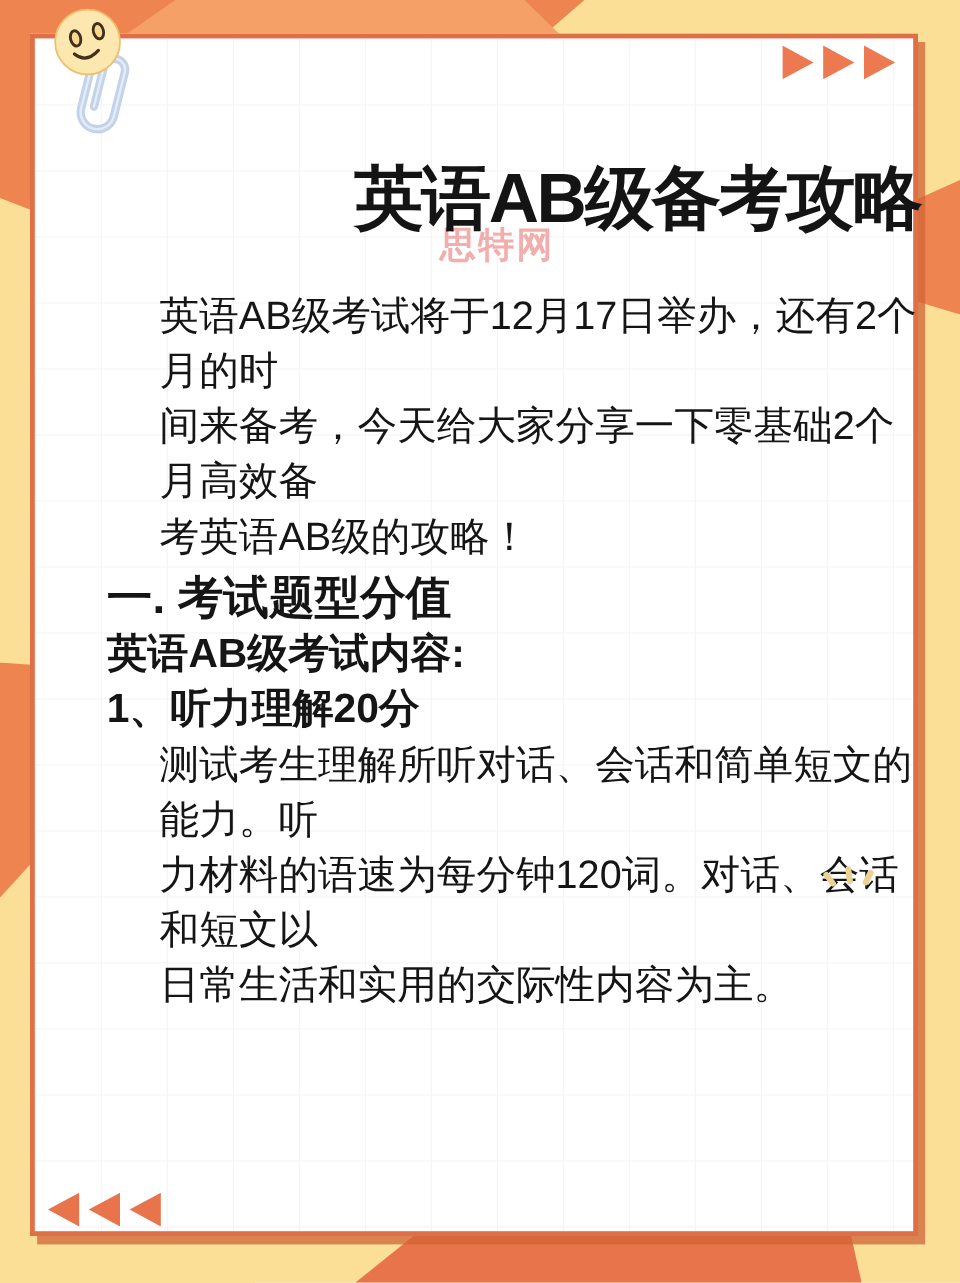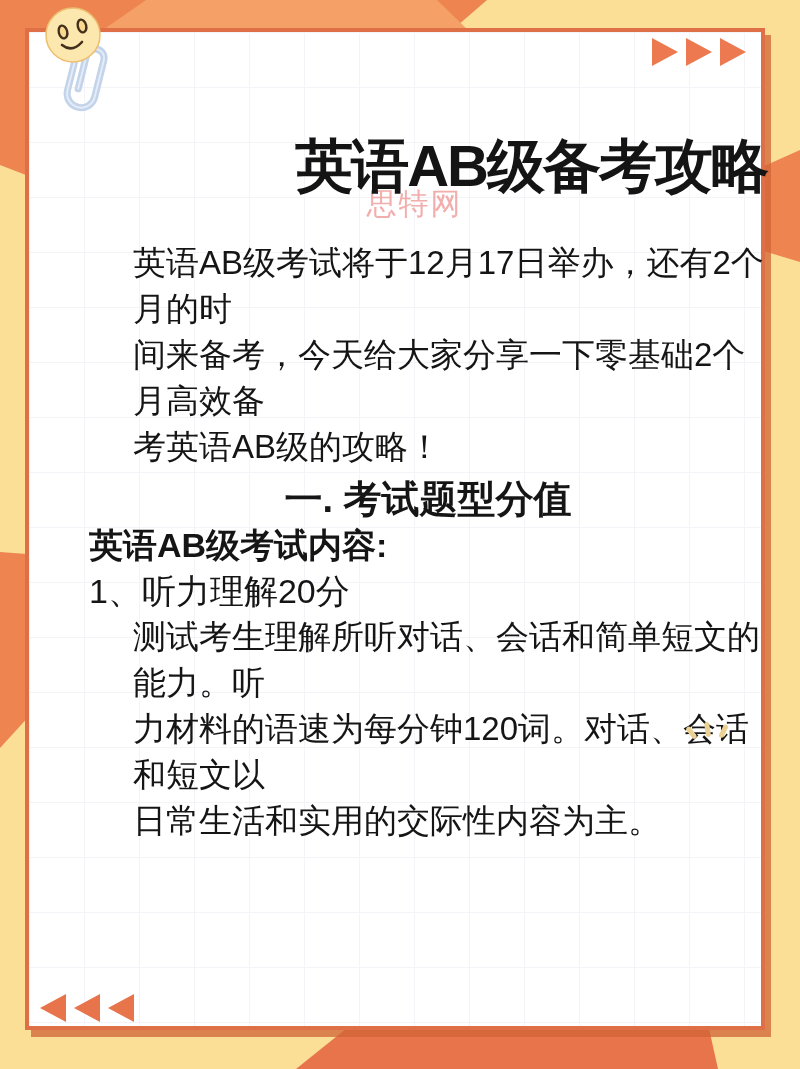--- a/index.html
+++ b/index.html
@@ -35,31 +35,31 @@
   
   .content{
     position:absolute;left:60px;top:86px;width:678px;z-index:3;color:#151515;
   }
   .title{
     font-size:58px;line-height:96px;font-weight:900;letter-spacing:-2px;
     text-align:right;color:#141414;white-space:nowrap;
   }
   .watermark{
     position:absolute;left:0;right:0;top:152px;text-align:center;padding-left:39px;
-    font-size:30px;font-weight:normal;color:#F2AEAC;letter-spacing:2px;z-index:2;
+    font-size:30px;font-weight:bold;color:#F2AEAC;letter-spacing:2px;z-index:2;
   }
   .body-text{font-size:33px;line-height:46px;white-space:pre-line;margin-left:44px;}
   .intro{margin-top:26px;}
   .section-heading{
-    margin-top:6px;text-align:center;font-size:38px;line-height:46px;font-weight:bold;
+    margin-top:6px;font-size:38px;line-height:46px;font-weight:bold;
   }
   .label-bold{margin-top:0;font-size:34px;line-height:46px;font-weight:bold;}
   .exam-type{margin-top:20px;font-size:34px;line-height:46px;font-weight:bold;}
   .exam-type .red{color:#E02318;}
-  .item-title{font-size:34px;line-height:46px;font-weight:normal;}
+  .item-title{font-size:34px;line-height:46px;font-weight:bold;}
 </style>
 </head>
 <body>
 
 <div class="bg">
   <div class="bg-shape bg-orange-topleft"></div>
   <div class="bg-shape bg-lightorange-wedge"></div>
   <div class="bg-shape bg-orange-leftmid"></div>
   <div class="bg-shape bg-orange-right"></div>
   <div class="bg-shape bg-orange-bottom"></div>

